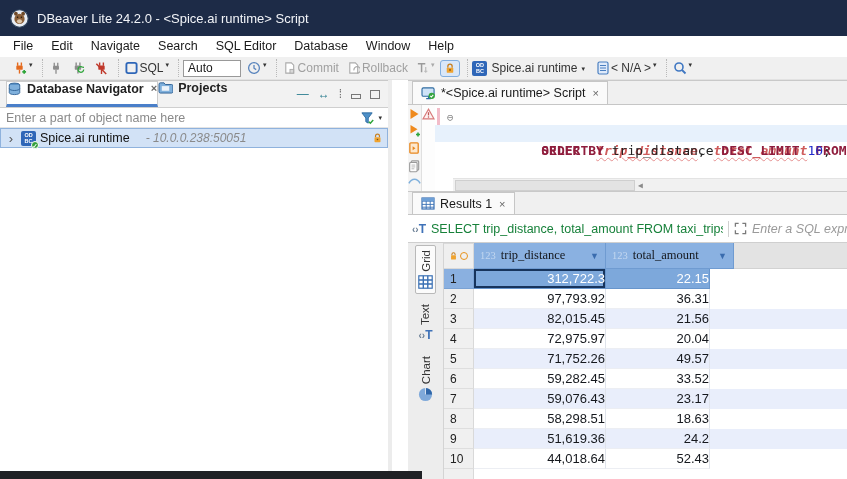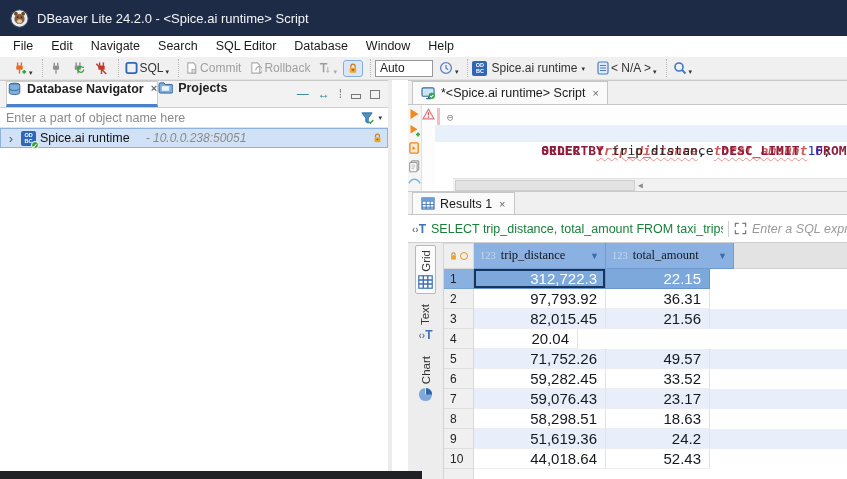--- a/index.html
+++ b/index.html
@@ -14,21 +14,21 @@
   
   .menubar { position:absolute; left:0; top:36px; width:847px; height:21px; background:#ffffff;
              display:flex; align-items:center; padding-left:4px; }
   .menu-item { padding:0 9px; line-height:21px; cursor:default; }
 
   
   .toolbar { position:absolute; left:0; top:57px; width:847px; height:23px; background:#f0f0f0;
              display:flex; align-items:center; padding-left:6px; gap:3px; border-bottom:1px solid #e2e2e2; }
   .tb-group { display:flex; align-items:center; gap:4px; padding:0 4px; border-left:1px dotted #b9b9b9; height:18px; }
   .tb-group.first { border-left:none; }
-  .tb-btn { display:flex; align-items:flex-end; gap:2px; padding:1px 2px; border-radius:2px; }
+  .tb-btn { display:flex; align-items:flex-start; gap:2px; padding:1px 2px; border-radius:2px; }
   .tb-label { font-size:12px; color:#333; }
   .tb-label.disabled { color:#a0a0a0; }
   .dd { font-size:7px; color:#333; line-height:1; }
   .dd.disabled { color:#aaa; }
   .tb-toggle-on { background:#d9e7f8; border:1px solid #82aede; border-radius:3px; padding:1px 3px; display:flex; align-items:center; }
   .combo { background:#fff; border:1px solid #999; width:58px; height:17px; font-size:12px; padding:0 4px; display:flex; align-items:center; }
   .odbc-badge { width:15px; height:15px; background:#2e66b8; border-radius:2px; color:#fff; font-weight:bold;
                 font-size:5.5px; line-height:6px; display:flex; flex-direction:column; align-items:center; justify-content:center; position:relative; }
   .odbc-badge .chk { position:absolute; right:-3px; bottom:-3px; width:8px; height:8px; background:#34a03c; border-radius:50%;
                      color:#fff; font-size:6px; line-height:8px; text-align:center; border:1px solid #fff; }
@@ -104,21 +104,21 @@
   .gh-col .badge { color:#c3d7f0; font-size:10.5px; margin-right:5px; }
   .gh-col .colname { color:#14171c; font-size:12.5px; }
   .gh-col .sort { margin-left:auto; color:#3a6cae; font-size:9px; padding-left:8px; }
   .gh-col.c1 { width:132px; } .gh-col.c2 { width:128px; }
   .gh-fill { flex:1; background:#e3e3e3; border-bottom:1px solid #d2d2d2; }
 
   .grid-row { display:flex; height:20px; background:#fff; }
   .grid-row.zebra { background:#e9eefb; }
   .row-num { width:30px; background:#f0f0f0; border-right:1px solid #d9d9d9; border-bottom:1px solid #dedede;
              display:flex; align-items:center; padding-left:6px; font-size:12px; color:#222; }
-  .grid-cell { display:flex; align-items:center; justify-content:flex-end; padding-right:8px; font-size:15px; color:#15181d;
+  .grid-cell { display:flex; align-items:center; justify-content:flex-end; padding-right:0; font-size:13px; color:#15181d;
                border-right:1px solid #dfe3ea; border-bottom:1px solid #eceef3; }
   .grid-cell.c1 { width:132px; } .grid-cell.c2 { width:104px; }
   .grid-row.selected { background:#fff; }
   .grid-row.selected .row-num { background:#8ab0e0; border-color:#7aa2d4; }
   .grid-row.selected .grid-cell { background:#7da8db; color:#ffffff; border-right-color:#6795cc; border-bottom-color:#6795cc; }
   .grid-row.selected .grid-cell.focused { box-shadow:inset 0 0 0 2px #17345c; }
   .row-fill { flex:1; }
   .stub-num { width:30px; height:11px; background:#f0f0f0; border-right:1px solid #d9d9d9; border-bottom:1px solid #dedede; }
 
   .bottom-dark { position:absolute; left:0; top:471px; width:422px; height:8px; background:#1f2125; }
@@ -198,20 +198,32 @@
     <div class="tb-group">
       <span class="tb-btn">
         <svg width="13" height="14" viewBox="0 0 14 14">
             <rect x="1.5" y="1.5" width="11" height="11" rx="2" fill="none" stroke="#2e66b8" stroke-width="2"></rect>
           </svg>
         <span class="tb-label">SQL</span>
         <span class="dd">▾</span>
       </span>
     </div>
     <div class="tb-group">
+      <span class="combo">
+        <span>Auto</span>
+      </span>
+      <span class="tb-btn">
+        <svg width="14" height="14" viewBox="0 0 14 14">
+            <circle cx="7" cy="7" r="5.4" fill="none" stroke="#5a85bd" stroke-width="1.3"></circle>
+            <path d="M7 4v3.2l2.2 1.4" fill="none" stroke="#5a85bd" stroke-width="1.3"></path>
+          </svg>
+        <span class="dd">▾</span>
+      </span>
+    </div>
+    <div class="tb-group">
       <span class="tb-btn">
         <svg width="13" height="14" viewBox="0 0 14 14">
             <path d="M3 1.5h6l2.5 2.5V12.5H3z" fill="#fff" stroke="#ababab" stroke-width="1.2"></path>
             <rect x="7.5" y="8.5" width="4" height="4" fill="#d9d9d9" stroke="#ababab"></rect>
           </svg>
         <span class="tb-label disabled">Commit</span>
       </span>
       <span class="tb-btn">
         <svg width="13" height="14" viewBox="0 0 14 14">
             <path d="M3 1.5h6l2.5 2.5V12.5H3z" fill="#fff" stroke="#ababab" stroke-width="1.2"></path>
@@ -225,32 +237,20 @@
             <path d="M10.5 6v6M8.8 10.5h3.4" stroke="#b9b9b9" stroke-width="1.2"></path>
           </svg>
         <span class="dd disabled">▾</span>
       </span>
       <span class="tb-toggle-on">
         <svg width="12" height="13" viewBox="0 0 14 14">
             <path d="M4.5 6V4.5a2.5 2.5 0 0 1 5 0V6" fill="none" stroke="#c77f1f" stroke-width="1.5"></path>
             <rect x="3.2" y="6" width="7.6" height="6" rx="1" fill="#f0a32f"></rect>
             <circle cx="7" cy="8.7" r="1" fill="#7a5210"></circle>
           </svg>
-      </span>
-    </div>
-    <div class="tb-group">
-      <span class="combo">
-        <span>Auto</span>
-      </span>
-      <span class="tb-btn">
-        <svg width="14" height="14" viewBox="0 0 14 14">
-            <circle cx="7" cy="7" r="5.4" fill="none" stroke="#5a85bd" stroke-width="1.3"></circle>
-            <path d="M7 4v3.2l2.2 1.4" fill="none" stroke="#5a85bd" stroke-width="1.3"></path>
-          </svg>
-        <span class="dd">▾</span>
       </span>
     </div>
     <div class="tb-group">
       <span class="odbc-badge">
           <span>OD</span>
           <span>BC</span>
         </span>
       <span class="tb-label">Spice.ai runtime</span>
       <span class="dd">▾</span>
       <span class="tb-btn" style="margin-left:6px">
@@ -498,20 +498,21 @@
               <div class="row-fill"></div>
             </div>
             <div class="grid-row zebra">
               <div class="row-num">3</div>
               <div class="grid-cell c1">82,015.45</div>
               <div class="grid-cell c2">21.56</div>
               <div class="row-fill"></div>
             </div>
             <div class="grid-row">
               <div class="row-num">4</div>
+              <div class="grid-cell c1">72,975.97</div>
               <div class="grid-cell c2">20.04</div>
               <div class="row-fill"></div>
             </div>
             <div class="grid-row zebra">
               <div class="row-num">5</div>
               <div class="grid-cell c1">71,752.26</div>
               <div class="grid-cell c2">49.57</div>
               <div class="row-fill"></div>
             </div>
             <div class="grid-row">

